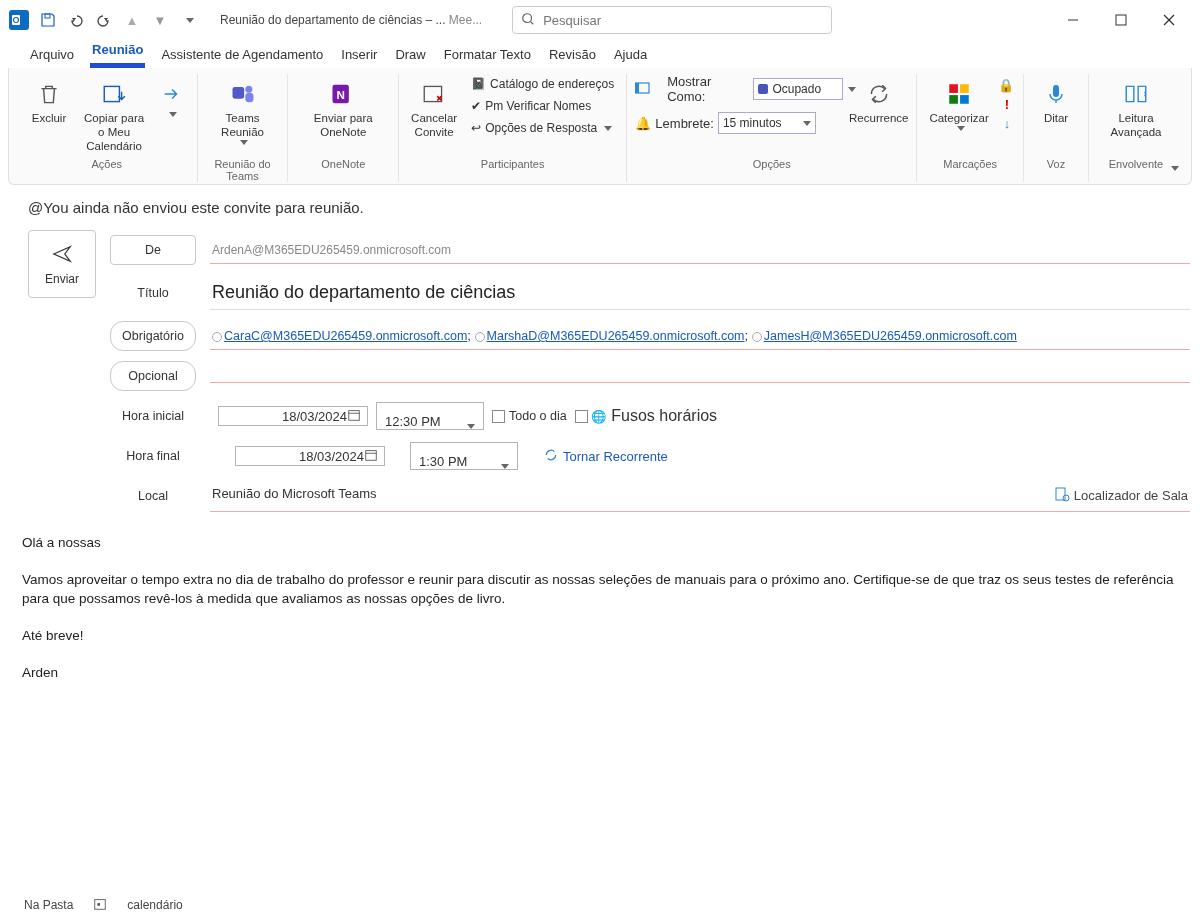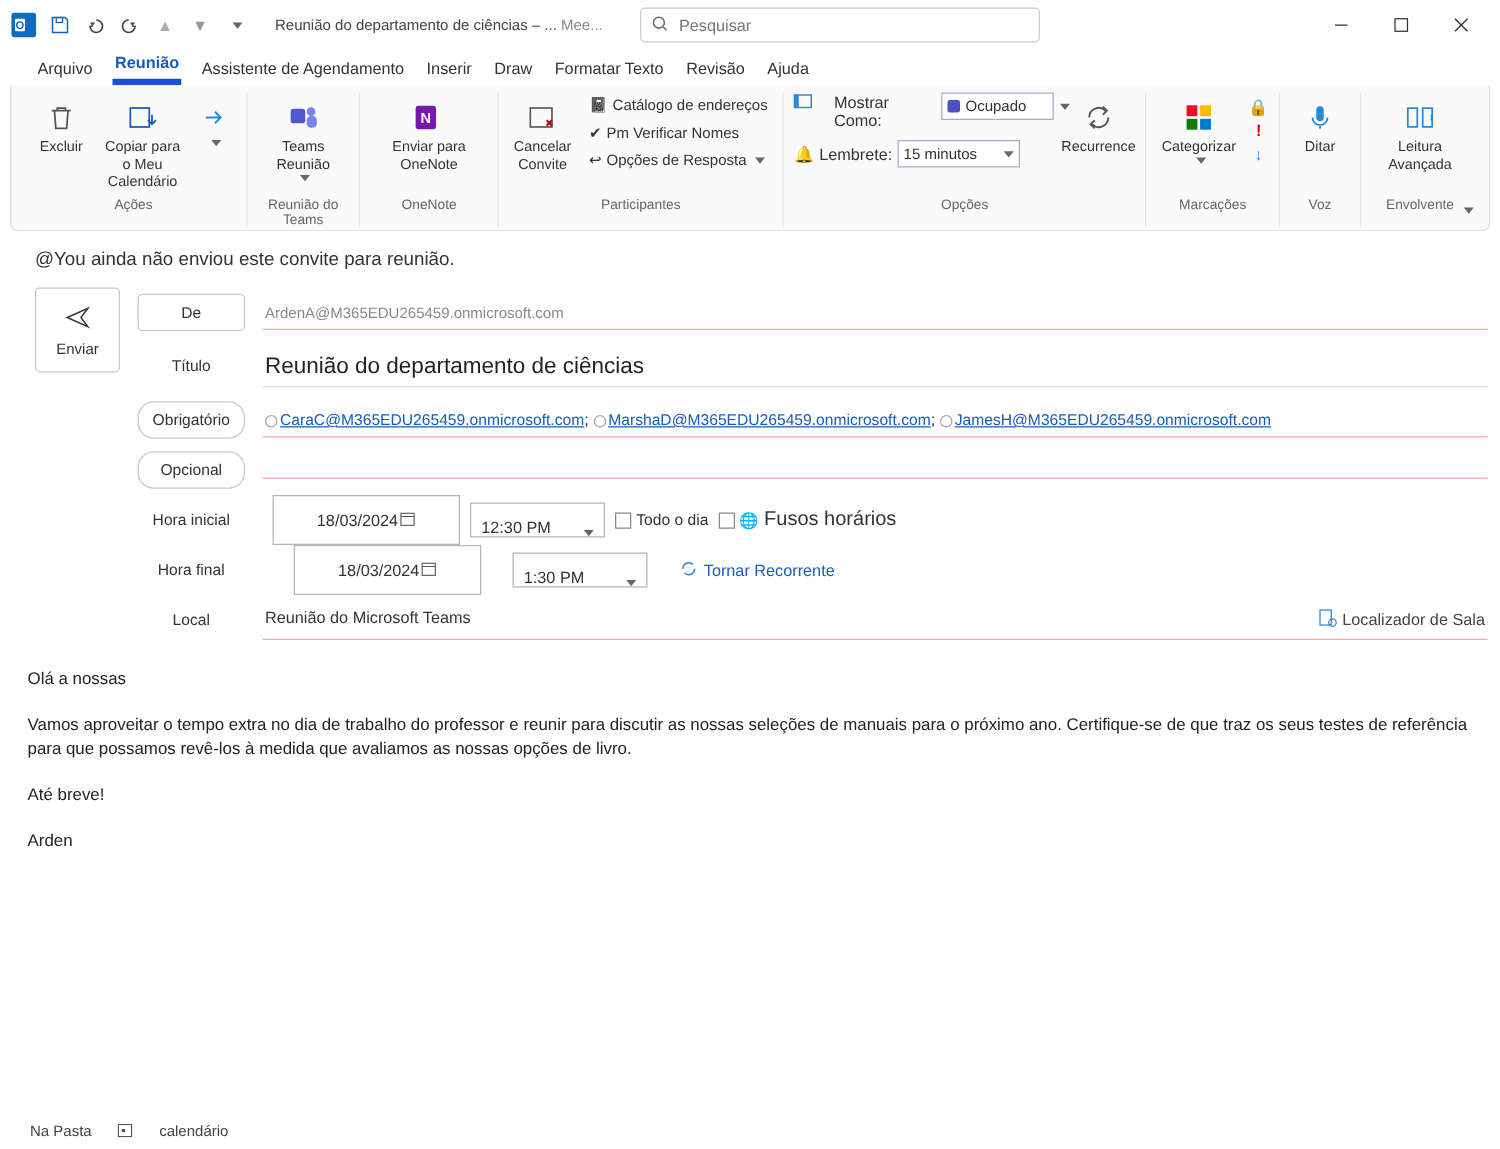--- a/index.html
+++ b/index.html
@@ -46,21 +46,21 @@
 .frow { display: flex; align-items: center; min-height: 40px; }
 .frow .flabel { width: 86px; height: 30px; border: 1px solid #c8c8c8; border-radius: 4px; display: flex; align-items: center; justify-content: center; font-size: 12.5px; margin-right: 14px; cursor: default; }
 .frow .flabel.btn { cursor: pointer; border-radius: 13px; }
 .frow .flabel.plain { border: none; }
 .frow .fval { flex: 1; border-bottom: 1px solid #fca5a5; padding: 6px 2px; font-size: 13px; }
 .frow .fval.from { color: #888; font-size: 12px; }
 .frow .fval.title { font-size: 18px; color: #222; border-bottom:1px solid #ddd; }
 .recip { color: #185abd; text-decoration: underline; font-size: 12.5px; }
 .presence { display:inline-block; width:10px; height:10px; border:1px solid #aaa; border-radius:50%; margin-right:2px; vertical-align:middle; }
 
-.dtcombo { display:flex; align-items:center; border:1px solid #b5b5b5; height:40px; padding:0 6px; background:#fff; min-width:150px; justify-content:center; cursor:pointer; }
+.dtcombo { display:flex; align-items:center; border:1px solid #b5b5b5; height:20px; padding:0 6px; background:#fff; min-width:150px; justify-content:flex-end; cursor:pointer; }
 .tmcombo { display:flex; align-items:flex-end; border:1px solid #b5b5b5; height:28px; padding:0 8px; background:#fff; min-width:108px; justify-content:space-between; cursor:pointer; }
 .chk { display:flex; align-items:center; gap:4px; font-size:12.5px; cursor:pointer; }
 .chk .box { width:13px; height:13px; border:1px solid #888; }
 .linkish { color:#185abd; font-size:13px; cursor:pointer; display:flex; align-items:center; gap:4px; }
 
 
 .bodytext { padding: 18px 22px; font-size: 13.5px; line-height: 1.4; color: #222; }
 .bodytext p { margin-bottom: 18px; }
 
 
@@ -237,21 +237,21 @@
             <span class="caret"></span>
           </span>
       </div>
     </div>
     <div class="glabel">Participantes</div>
   </div>
 
   <div class="group">
     <div class="controls">
       <div class="col" style="gap:8px">
-        <div style="display:flex;align-items:flex-start;gap:16px">
+        <div style="display:flex;align-items:center;gap:16px">
           <span><svg width="16" height="14">
                 <rect x="0" y="2" width="14" height="10" fill="none" stroke="#2b88d8" stroke-width="1.2"></rect>
                 <rect x="0" y="2" width="4" height="10" fill="#2b88d8"></rect>
               </svg></span>
           <span>Mostrar Como:</span>
           <span class="combo" style="display:inline-flex;align-items:center;gap:24px;min-width:84px">
             <span style="display:flex;align-items:center;gap:4px">
                 <span style="width:10px;height:10px;background:#4b53bc;border-radius:2px;display:inline-block"></span>
                 <span>Ocupado</span>
               </span>

